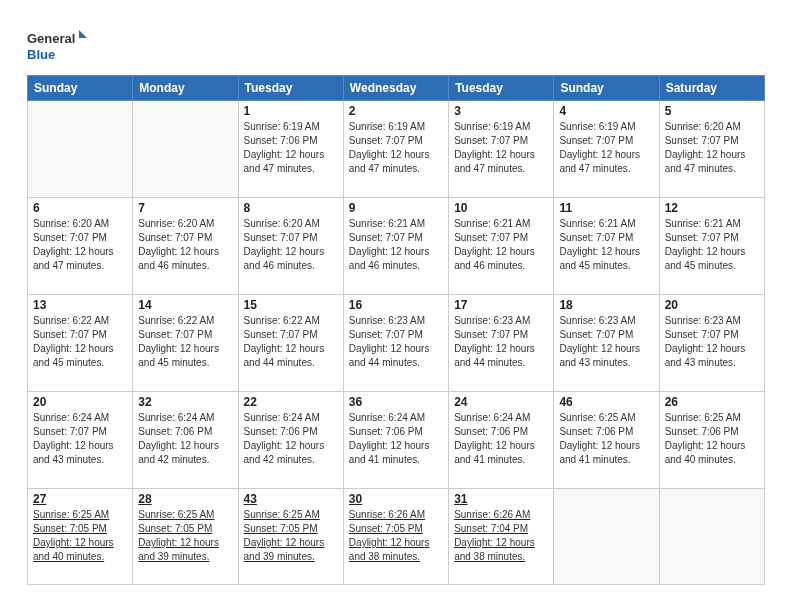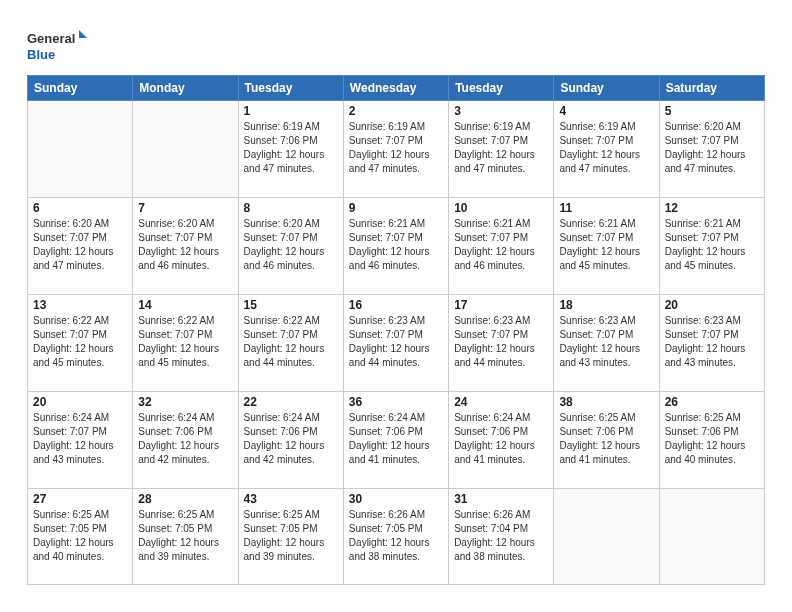--- a/index.html
+++ b/index.html
@@ -74,20 +74,21 @@
       display: block;
       margin-bottom: 2px;
     }
     .day-info {
       font-size: 10px;
       line-height: 1.4;
       color: #333;
     }
     .last-row td {
       height: 75px;
+      text-decoration: underline;
     }
   </style>
 </head>
 <body>
 
 <div class="page">
   <div class="header">
     <div class="logo">
   <svg width="70" height="40" viewBox="0 0 70 40">
     <text x="0" y="16" font-size="13" font-weight="bold" fill="#333" font-family="Arial">General</text>
@@ -261,21 +262,21 @@
 Sunset: 7:06 PM
 Daylight: 12 hours and 41 minutes.</div>
           </td>
           <td>
             <span class="day-number">24</span>
             <div class="day-info" style="white-space: pre-line;">Sunrise: 6:24 AM
 Sunset: 7:06 PM
 Daylight: 12 hours and 41 minutes.</div>
           </td>
           <td>
-            <span class="day-number">38</span>
+            <span class="day-number">46</span>
             <div class="day-info" style="white-space: pre-line;">Sunrise: 6:25 AM
 Sunset: 7:06 PM
 Daylight: 12 hours and 41 minutes.</div>
           </td>
           <td>
             <span class="day-number">26</span>
             <div class="day-info" style="white-space: pre-line;">Sunrise: 6:25 AM
 Sunset: 7:06 PM
 Daylight: 12 hours and 40 minutes.</div>
           </td>

